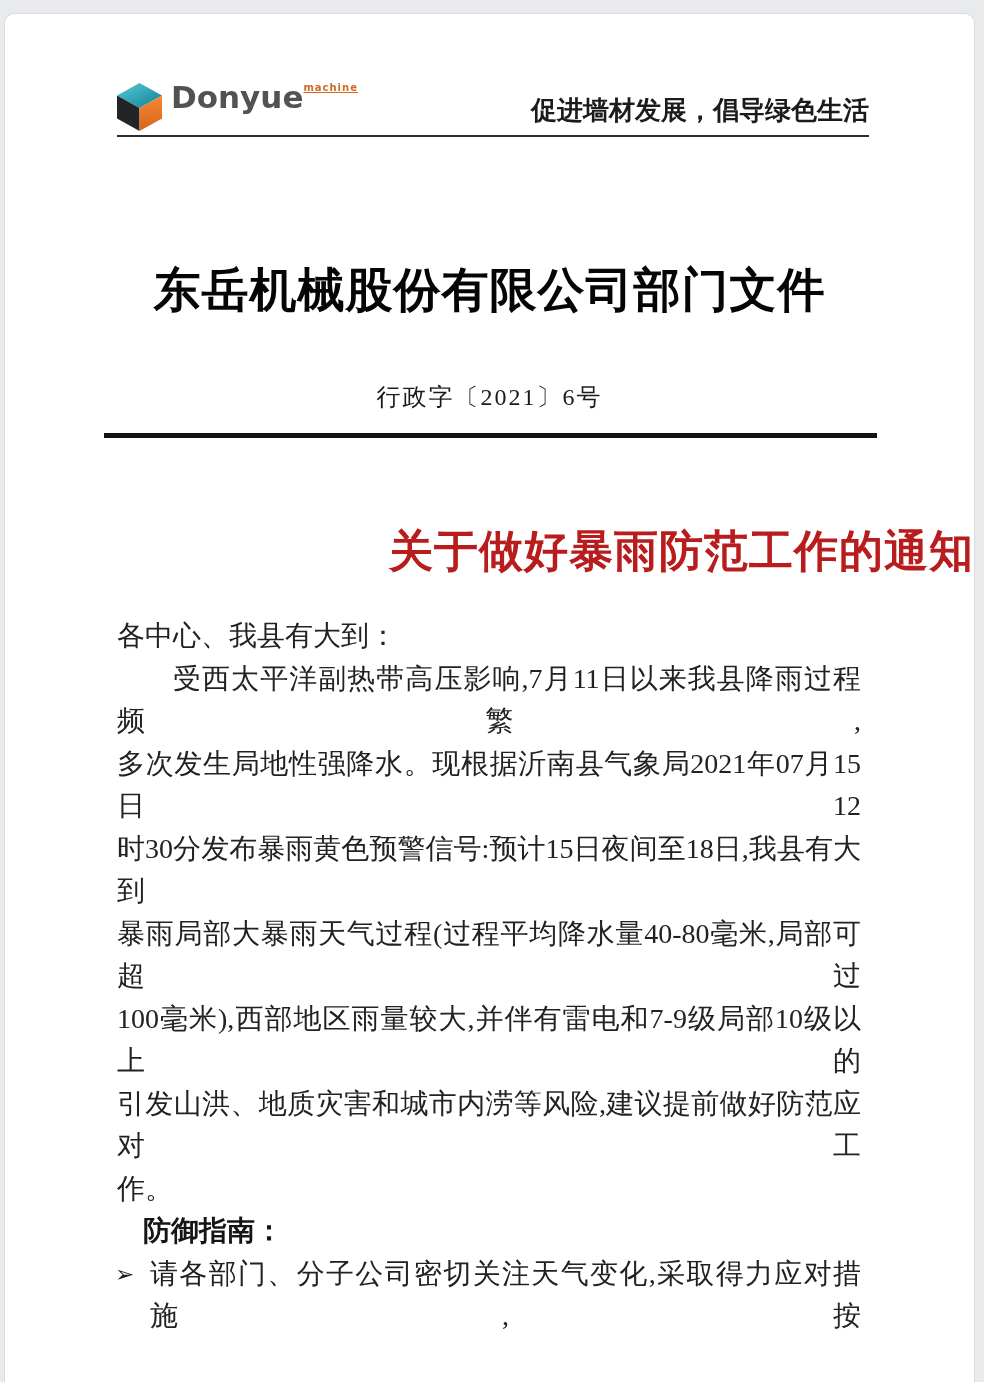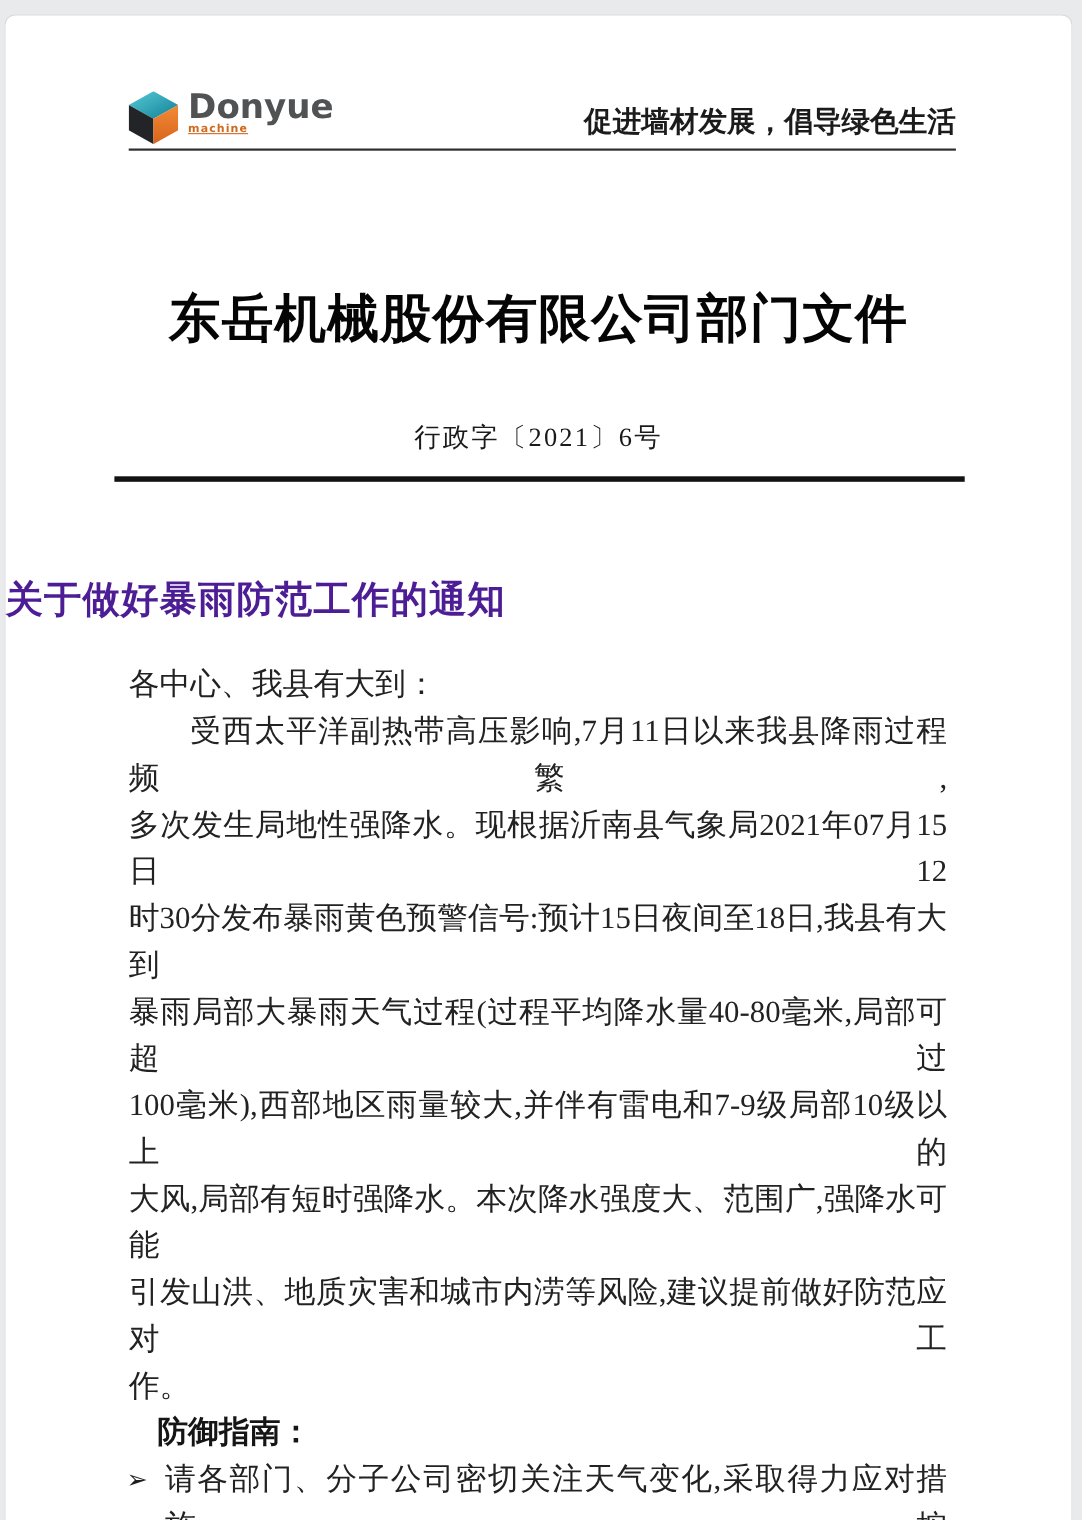--- a/index.html
+++ b/index.html
@@ -24,21 +24,21 @@
     margin:68px 105px 0 112px;
     display:flex;
     justify-content:space-between;
     align-items:flex-end;
     border-bottom:2px solid #2e2e2e;
     padding-bottom:4px;
     min-height:49px;
   }
   .logo{display:flex;align-items:flex-start;gap:9px;}
   .logo-cube{display:block;margin-top:1px;}
-  .logo-textcol{display:flex;flex-direction:column;}
+  .logo-textcol{display:flex;flex-direction:row;}
   .logo-name{
     font-family:"DejaVu Sans","Liberation Sans",sans-serif;
     font-weight:800;font-size:31px;line-height:30px;
     color:#515254;letter-spacing:0;
   }
   .logo-sub{
     font-family:"DejaVu Sans","Liberation Sans",sans-serif;
     font-weight:700;font-size:10px;line-height:11px;
     color:#cf6a1f;letter-spacing:1px;text-decoration:underline;
   }
@@ -53,22 +53,22 @@
     text-align:center;
     font-size:47px;font-weight:700;color:#050505;
     letter-spacing:1px;line-height:1.3;
   }
   .doc-number{
     margin-top:60px;text-align:center;
     font-size:24px;color:#1a1a1a;letter-spacing:2px;
   }
   .rule{margin:20px 97px 0 99px;height:5px;background:#121212;}
   .subject{
-    margin-top:84px;text-align:left;
-    font-size:34px;font-weight:700;color:#4c1d95;letter-spacing:1px;
+    margin-top:84px;text-align:right;
+    font-size:44px;font-weight:700;color:#b91c1c;letter-spacing:1px;
   }
   
   .body-text{
     margin:34px 113px 0 112px;
     font-size:28px;line-height:42.5px;color:#222222;
   }
   .tline{text-align:justify;text-align-last:justify;}
   .tline.last{text-align-last:left;}
   .indent2{text-indent:56px;}
   .guide-heading{font-weight:700;padding-left:26px;color:#151515;}
@@ -118,21 +118,20 @@
   <div class="subject">关于做好暴雨防范工作的通知</div>
 
   <div class="body-text">
     <div class="salutation">各中心、我县有大到：</div>
     <div id="intro-paragraph">
         <div class="tline indent2">受西太平洋副热带高压影响,7月11日以来我县降雨过程频繁,</div>
         <div class="tline">多次发生局地性强降水。现根据沂南县气象局2021年07月15日12</div>
         <div class="tline">时30分发布暴雨黄色预警信号:预计15日夜间至18日,我县有大到</div>
         <div class="tline">暴雨局部大暴雨天气过程(过程平均降水量40-80毫米,局部可超过</div>
         <div class="tline">100毫米),西部地区雨量较大,并伴有雷电和7-9级局部10级以上的</div>
-        <div class="tline">大风,局部有短时强降水。本次降水强度大、范围广,强降水可能</div>
         <div class="tline">引发山洪、地质灾害和城市内涝等风险,建议提前做好防范应对工</div>
         <div class="tline last">作。</div>
       </div>
     <div class="guide-heading">防御指南：</div>
     <div id="bullet-list">
         <div class="bullet">
           <span class="arrow">➢</span>
           <div class="tline">请各部门、分子公司密切关注天气变化,采取得力应对措施,按</div>
         </div>
       </div>

